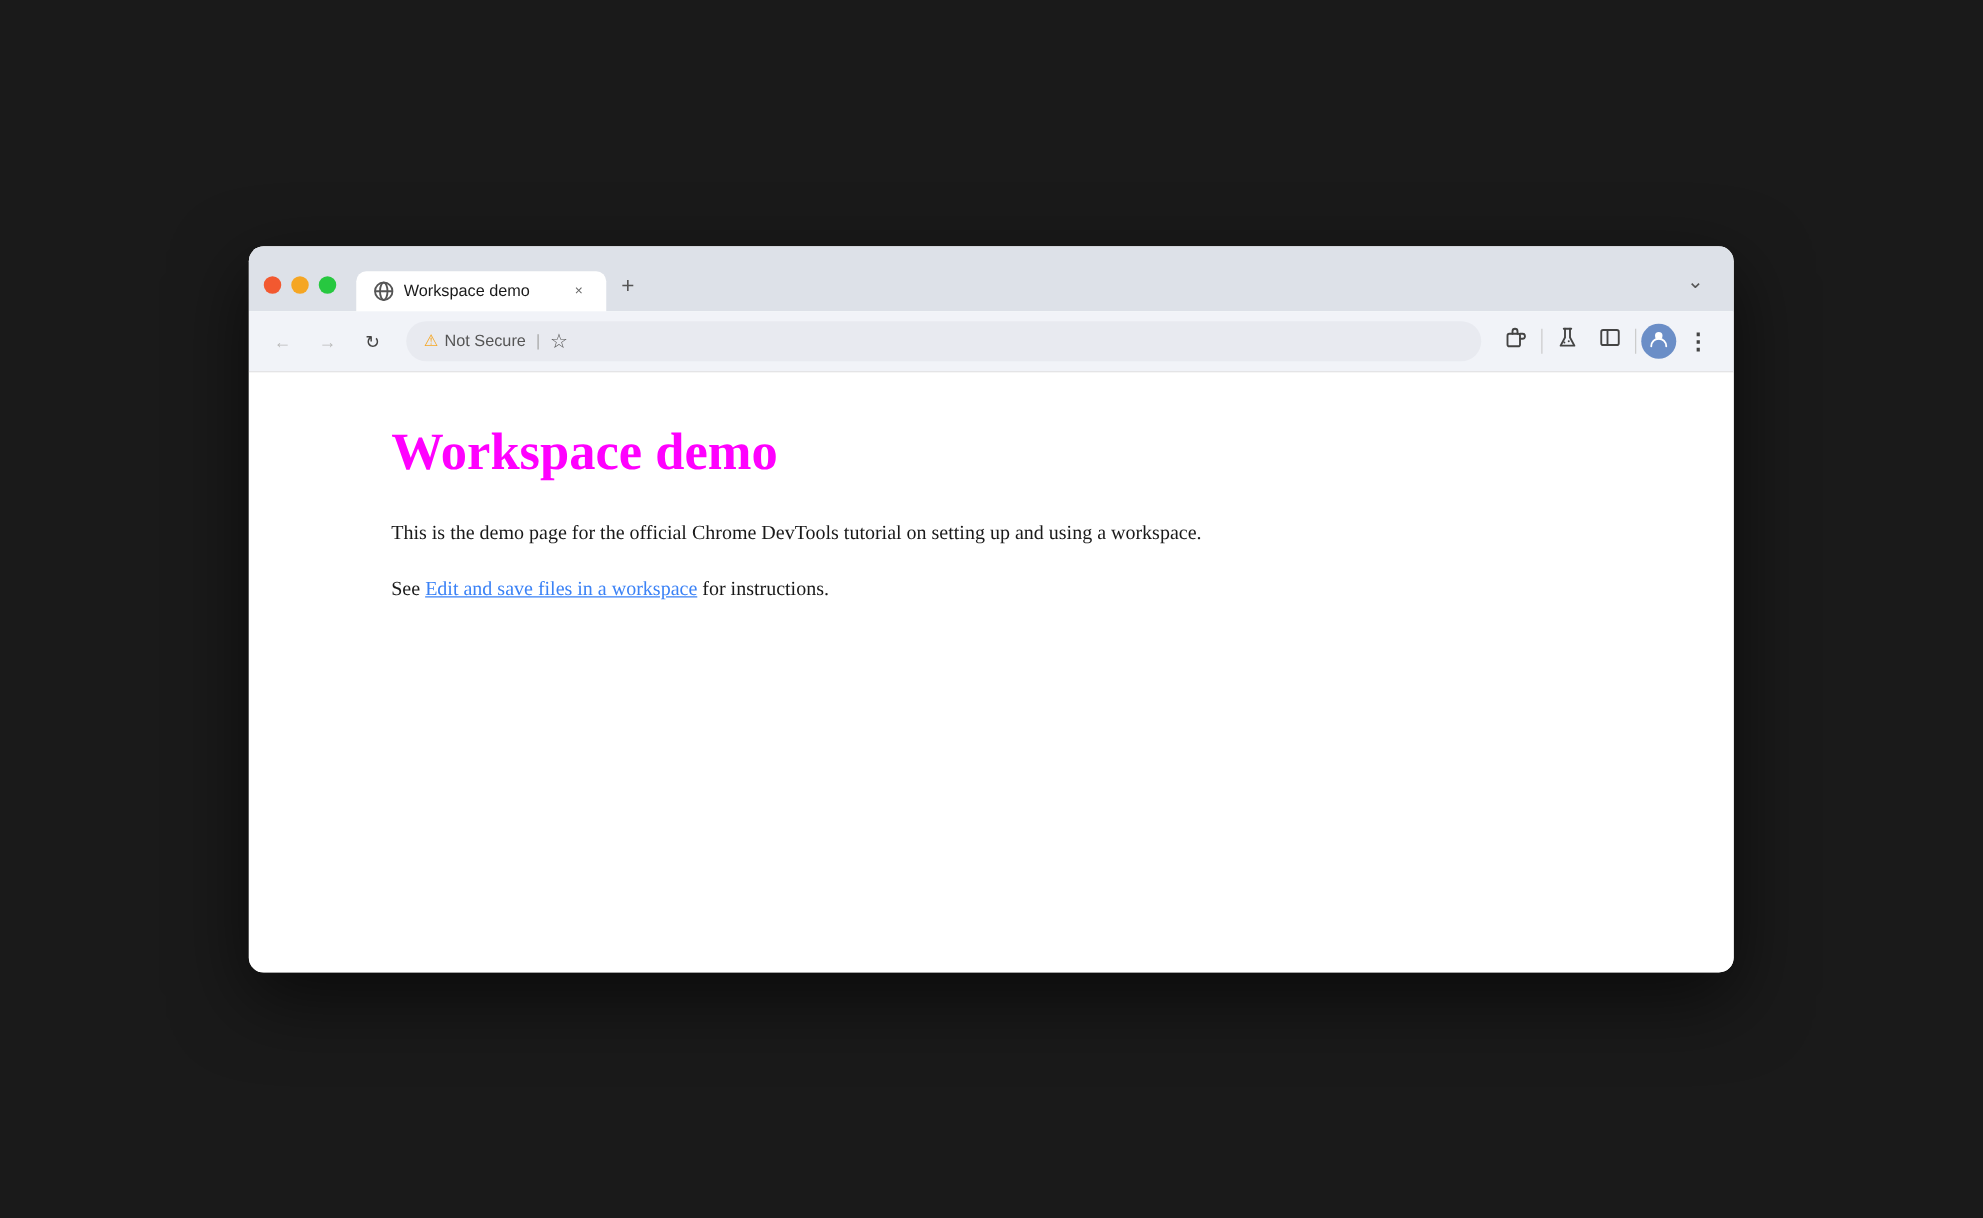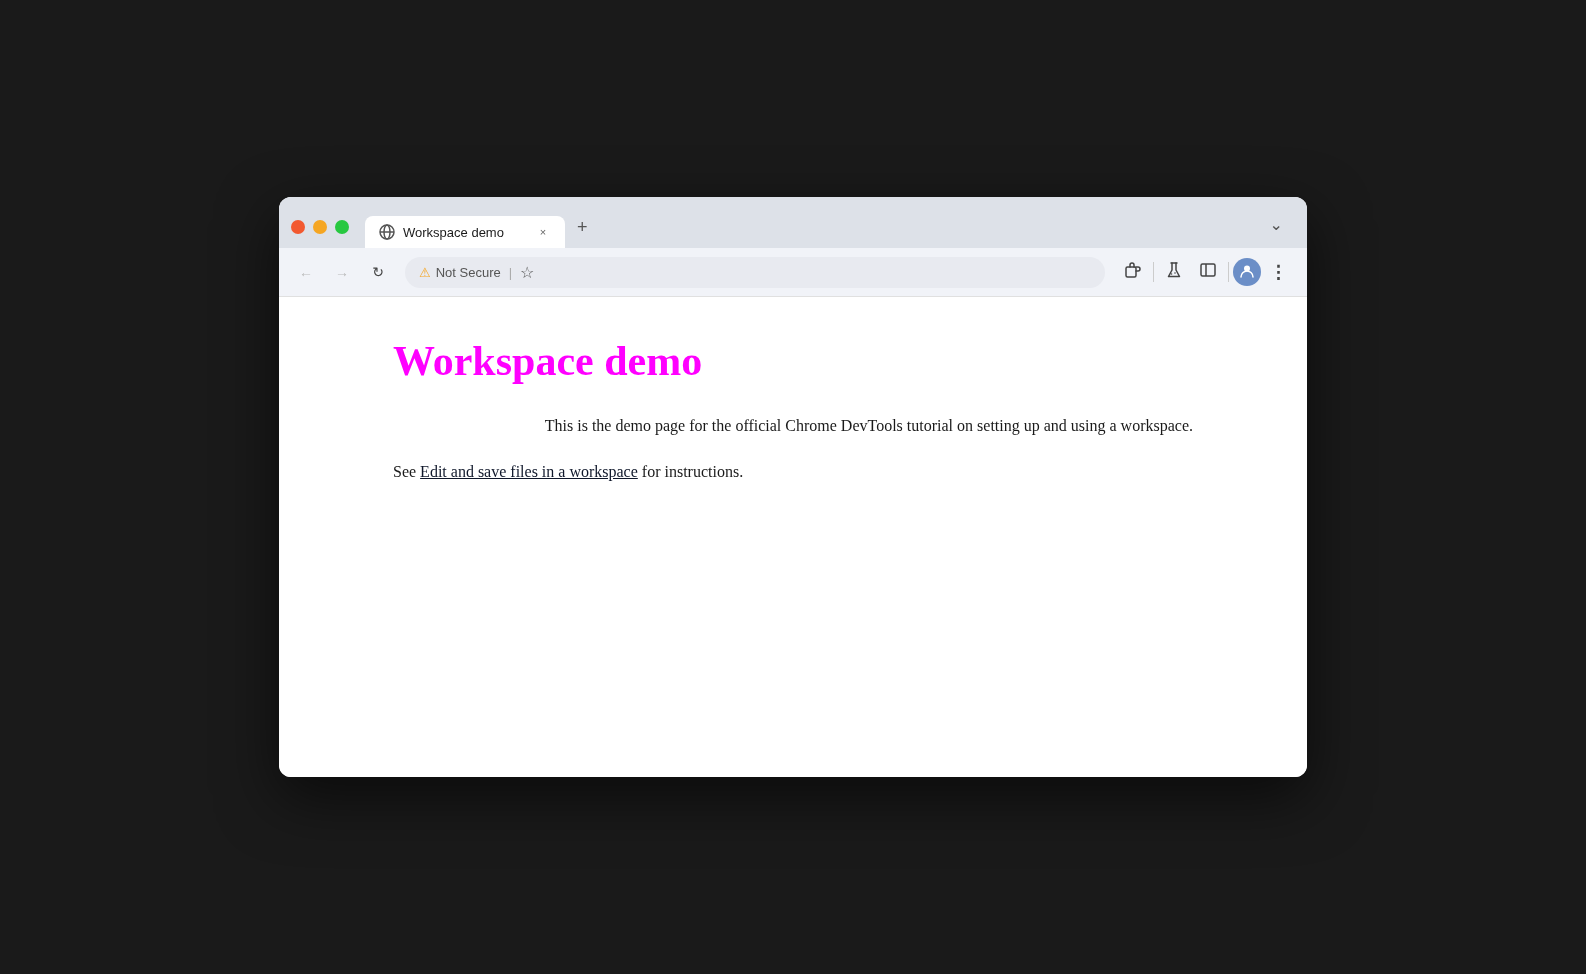--- a/index.html
+++ b/index.html
@@ -7,21 +7,21 @@
     body {
       background: #1a1a1a;
       display: flex;
       align-items: center;
       justify-content: center;
       min-height: 100vh;
       font-family: -apple-system, BlinkMacSystemFont, 'Segoe UI', sans-serif;
     }
 
     .browser-window {
-      width: 1028px;
+      width: 1188px;
       border-radius: 12px;
       overflow: hidden;
       box-shadow: 0 20px 60px rgba(0,0,0,0.6);
       background: #fff;
     }
 
     
     .title-bar {
       background: #dde1e8;
       padding: 10px 12px 0 12px;
@@ -237,32 +237,31 @@
       margin-bottom: 28px;
       font-family: Georgia, 'Times New Roman', serif;
     }
 
     .page-description {
       font-size: 16px;
       color: #1a1a1a;
       line-height: 1.6;
       margin-bottom: 20px;
       font-family: Georgia, 'Times New Roman', serif;
-      text-align: right;
     }
 
     .page-link-line {
       font-size: 16px;
       color: #1a1a1a;
       line-height: 1.6;
       font-family: Georgia, 'Times New Roman', serif;
     }
 
     .page-link {
-      color: #0f172a;
+      color: #3b82f6;
       cursor: pointer;
     }
 
     
   </style>
 </head>
 <body>
 
 <div class="browser-window">
 

